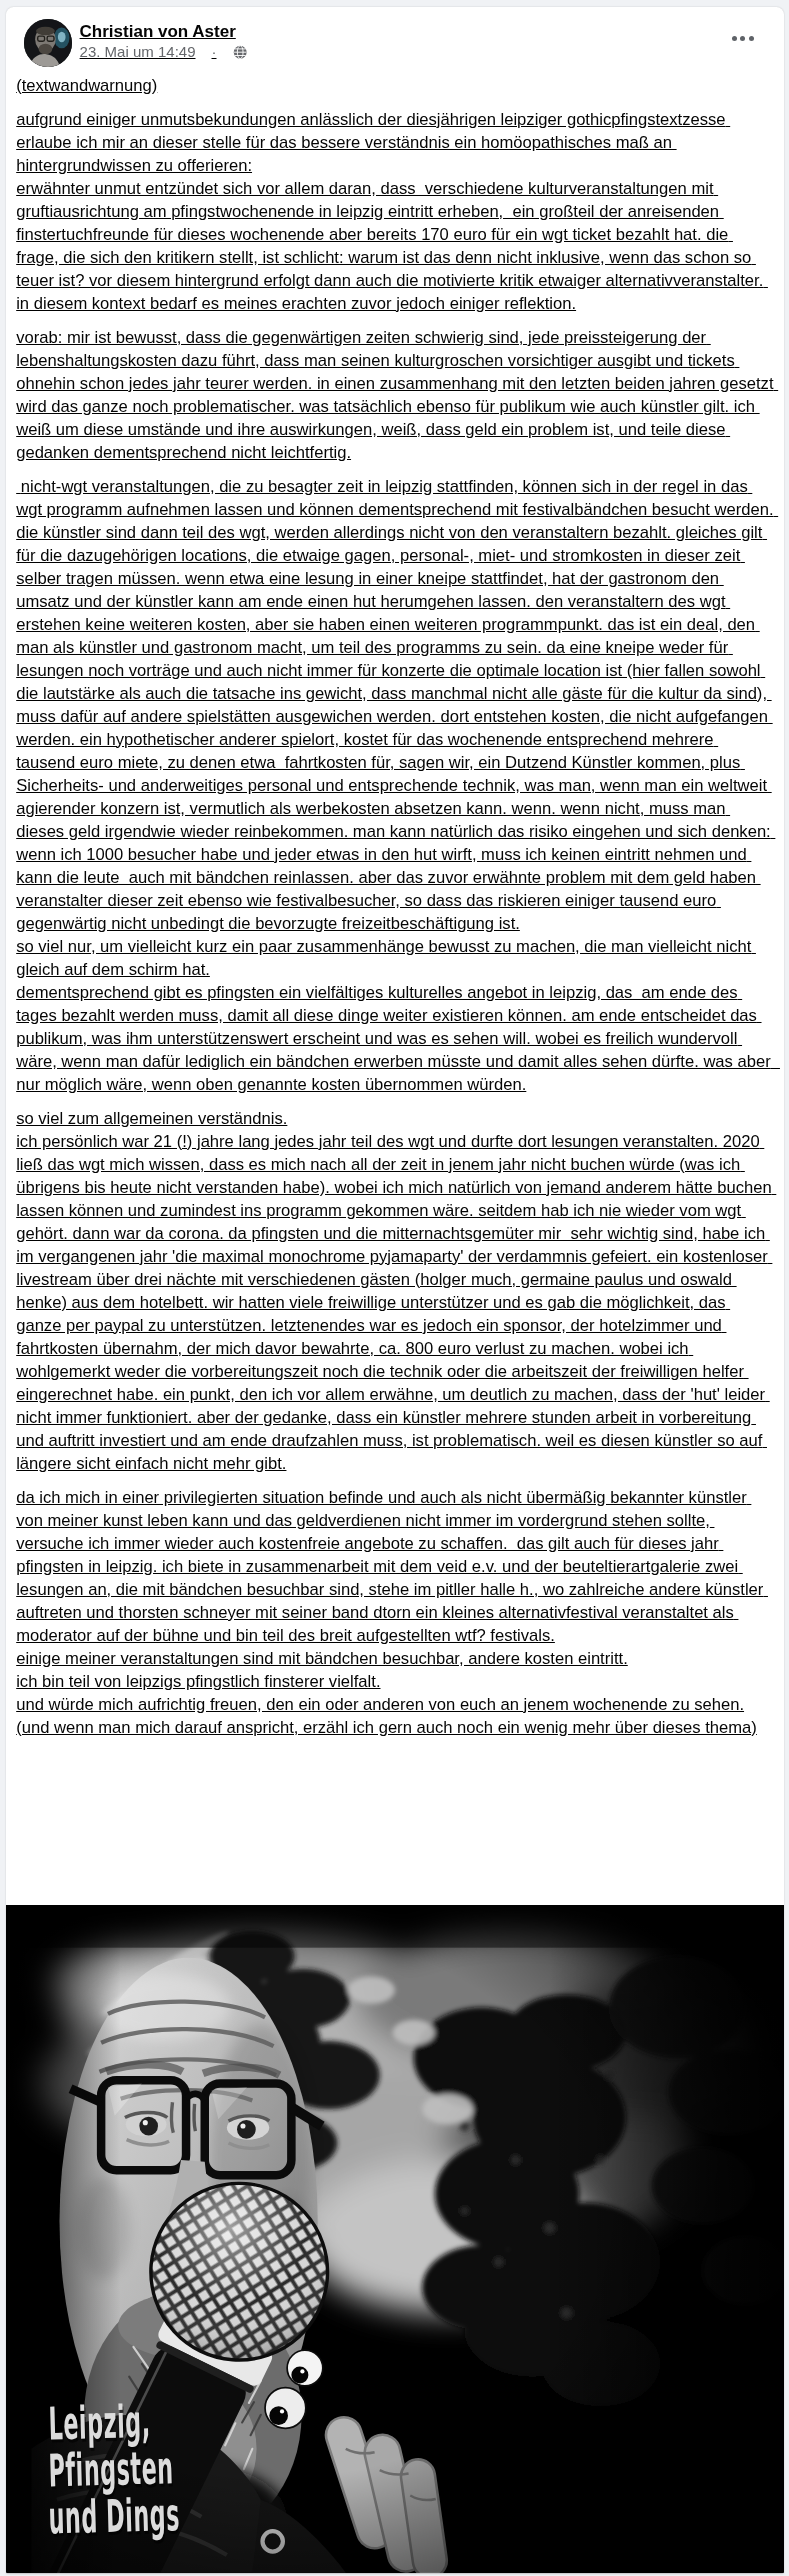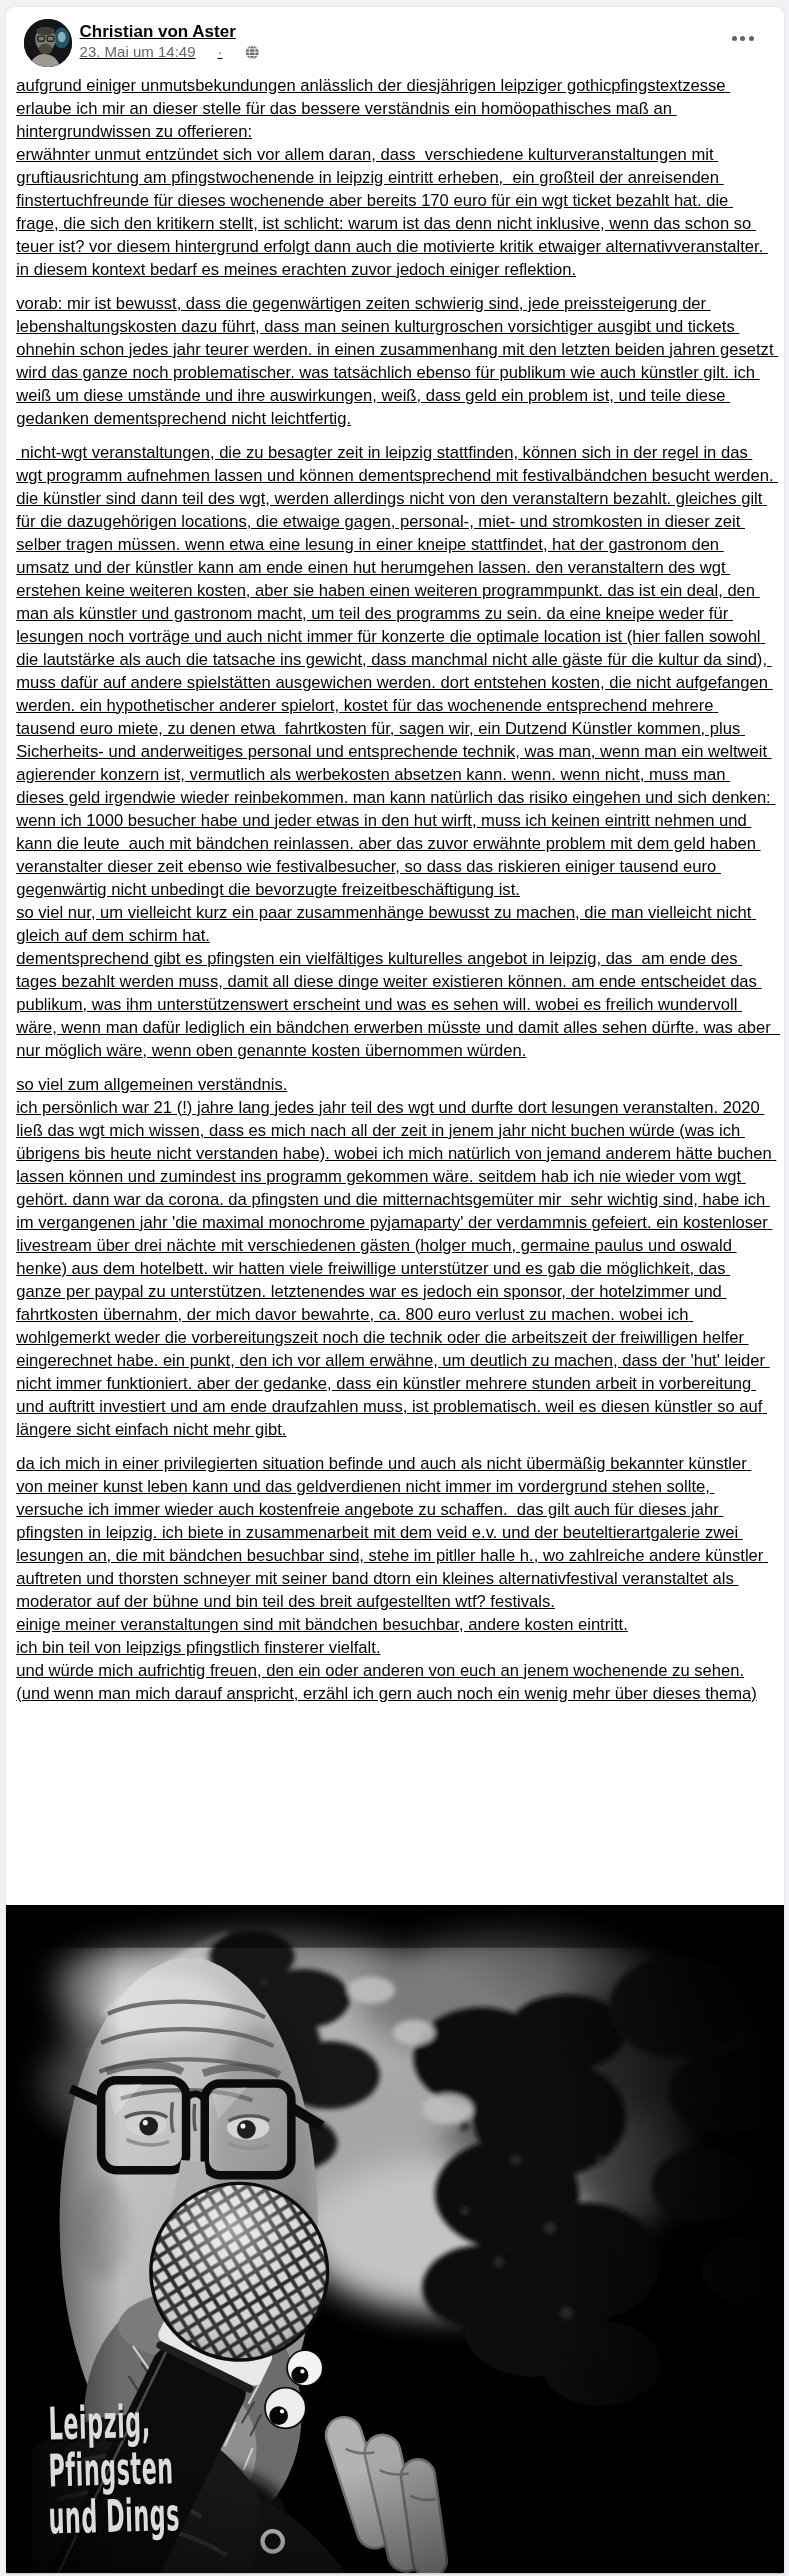--- a/index.html
+++ b/index.html
@@ -27,21 +27,21 @@
   }
   .avatar{
     width:48px;height:48px;border-radius:50%;overflow:hidden;
     flex:0 0 auto;cursor:pointer;background:#1d1f22;
   }
   .meta{margin-left:7.6px;padding-top:2.5px;}
   .author{
     font-size:17px;font-weight:700;color:#050505;line-height:21px;cursor:pointer;
   }
   .sub{
-    display:flex;align-items:center;gap:22px;
+    display:flex;align-items:center;gap:16px;
     font-size:15px;color:#65676b;line-height:19.5px;cursor:pointer;
   }
   .sub .sep{color:#65676b;}
   .globe{display:inline-flex;align-items:center;}
   .more{
     position:absolute;right:27px;top:22px;
     display:flex;gap:3.4px;align-items:center;
     padding:6.8px 3.4px;border-radius:5.1px;cursor:pointer;
   }
   .more i{width:5.1px;height:5.1px;border-radius:50%;background:#5f6368;display:block;}
@@ -105,20 +105,21 @@
       </div>
     </div>
     <div class="more" title="">
       <i></i>
         <i></i>
         <i></i>
     </div>
   </header>
 
   <div class="content">
+    <p>(textwandwarnung)</p>
     <p>aufgrund einiger unmutsbekundungen anlässlich der diesjährigen leipziger gothicpfingstextzesse erlaube ich mir an dieser stelle für das bessere verständnis ein homöopathisches maß an hintergrundwissen zu offerieren:
 erwähnter unmut entzündet sich vor allem daran, dass  verschiedene kulturveranstaltungen mit gruftiausrichtung am pfingstwochenende in leipzig eintritt erheben,  ein großteil der anreisenden finstertuchfreunde für dieses wochenende aber bereits 170 euro für ein wgt ticket bezahlt hat. die frage, die sich den kritikern stellt, ist schlicht: warum ist das denn nicht inklusive, wenn das schon so teuer ist? vor diesem hintergrund erfolgt dann auch die motivierte kritik etwaiger alternativveranstalter. in diesem kontext bedarf es meines erachten zuvor jedoch einiger reflektion.</p>
     <p>vorab: mir ist bewusst, dass die gegenwärtigen zeiten schwierig sind, jede preissteigerung der lebenshaltungskosten dazu führt, dass man seinen kulturgroschen vorsichtiger ausgibt und tickets ohnehin schon jedes jahr teurer werden. in einen zusammenhang mit den letzten beiden jahren gesetzt wird das ganze noch problematischer. was tatsächlich ebenso für publikum wie auch künstler gilt. ich weiß um diese umstände und ihre auswirkungen, weiß, dass geld ein problem ist, und teile diese gedanken dementsprechend nicht leichtfertig.</p>
     <p> nicht-wgt veranstaltungen, die zu besagter zeit in leipzig stattfinden, können sich in der regel in das wgt programm aufnehmen lassen und können dementsprechend mit festivalbändchen besucht werden. die künstler sind dann teil des wgt, werden allerdings nicht von den veranstaltern bezahlt. gleiches gilt für die dazugehörigen locations, die etwaige gagen, personal-, miet- und stromkosten in dieser zeit selber tragen müssen. wenn etwa eine lesung in einer kneipe stattfindet, hat der gastronom den umsatz und der künstler kann am ende einen hut herumgehen lassen. den veranstaltern des wgt erstehen keine weiteren kosten, aber sie haben einen weiteren programmpunkt. das ist ein deal, den man als künstler und gastronom macht, um teil des programms zu sein. da eine kneipe weder für lesungen noch vorträge und auch nicht immer für konzerte die optimale location ist (hier fallen sowohl die lautstärke als auch die tatsache ins gewicht, dass manchmal nicht alle gäste für die kultur da sind), muss dafür auf andere spielstätten ausgewichen werden. dort entstehen kosten, die nicht aufgefangen werden. ein hypothetischer anderer spielort, kostet für das wochenende entsprechend mehrere tausend euro miete, zu denen etwa  fahrtkosten für, sagen wir, ein Dutzend Künstler kommen, plus Sicherheits- und anderweitiges personal und entsprechende technik, was man, wenn man ein weltweit agierender konzern ist, vermutlich als werbekosten absetzen kann. wenn. wenn nicht, muss man dieses geld irgendwie wieder reinbekommen. man kann natürlich das risiko eingehen und sich denken: wenn ich 1000 besucher habe und jeder etwas in den hut wirft, muss ich keinen eintritt nehmen und kann die leute  auch mit bändchen reinlassen. aber das zuvor erwähnte problem mit dem geld haben veranstalter dieser zeit ebenso wie festivalbesucher, so dass das riskieren einiger tausend euro gegenwärtig nicht unbedingt die bevorzugte freizeitbeschäftigung ist.
 so viel nur, um vielleicht kurz ein paar zusammenhänge bewusst zu machen, die man vielleicht nicht gleich auf dem schirm hat.
 dementsprechend gibt es pfingsten ein vielfältiges kulturelles angebot in leipzig, das  am ende des tages bezahlt werden muss, damit all diese dinge weiter existieren können. am ende entscheidet das publikum, was ihm unterstützenswert erscheint und was es sehen will. wobei es freilich wundervoll wäre, wenn man dafür lediglich ein bändchen erwerben müsste und damit alles sehen dürfte. was aber  nur möglich wäre, wenn oben genannte kosten übernommen würden.</p>
     <p>so viel zum allgemeinen verständnis.
 ich persönlich war 21 (!) jahre lang jedes jahr teil des wgt und durfte dort lesungen veranstalten. 2020 ließ das wgt mich wissen, dass es mich nach all der zeit in jenem jahr nicht buchen würde (was ich übrigens bis heute nicht verstanden habe). wobei ich mich natürlich von jemand anderem hätte buchen lassen können und zumindest ins programm gekommen wäre. seitdem hab ich nie wieder vom wgt gehört. dann war da corona. da pfingsten und die mitternachtsgemüter mir  sehr wichtig sind, habe ich im vergangenen jahr 'die maximal monochrome pyjamaparty' der verdammnis gefeiert. ein kostenloser livestream über drei nächte mit verschiedenen gästen (holger much, germaine paulus und oswald henke) aus dem hotelbett. wir hatten viele freiwillige unterstützer und es gab die möglichkeit, das ganze per paypal zu unterstützen. letztenendes war es jedoch ein sponsor, der hotelzimmer und fahrtkosten übernahm, der mich davor bewahrte, ca. 800 euro verlust zu machen. wobei ich wohlgemerkt weder die vorbereitungszeit noch die technik oder die arbeitszeit der freiwilligen helfer eingerechnet habe. ein punkt, den ich vor allem erwähne, um deutlich zu machen, dass der 'hut' leider nicht immer funktioniert. aber der gedanke, dass ein künstler mehrere stunden arbeit in vorbereitung und auftritt investiert und am ende draufzahlen muss, ist problematisch. weil es diesen künstler so auf längere sicht einfach nicht mehr gibt.</p>
     <p>da ich mich in einer privilegierten situation befinde und auch als nicht übermäßig bekannter künstler von meiner kunst leben kann und das geldverdienen nicht immer im vordergrund stehen sollte, versuche ich immer wieder auch kostenfreie angebote zu schaffen.  das gilt auch für dieses jahr pfingsten in leipzig. ich biete in zusammenarbeit mit dem veid e.v. und der beuteltierartgalerie zwei lesungen an, die mit bändchen besuchbar sind, stehe im pitller halle h., wo zahlreiche andere künstler auftreten und thorsten schneyer mit seiner band dtorn ein kleines alternativfestival veranstaltet als moderator auf der bühne und bin teil des breit aufgestellten wtf? festivals.
 einige meiner veranstaltungen sind mit bändchen besuchbar, andere kosten eintritt.

